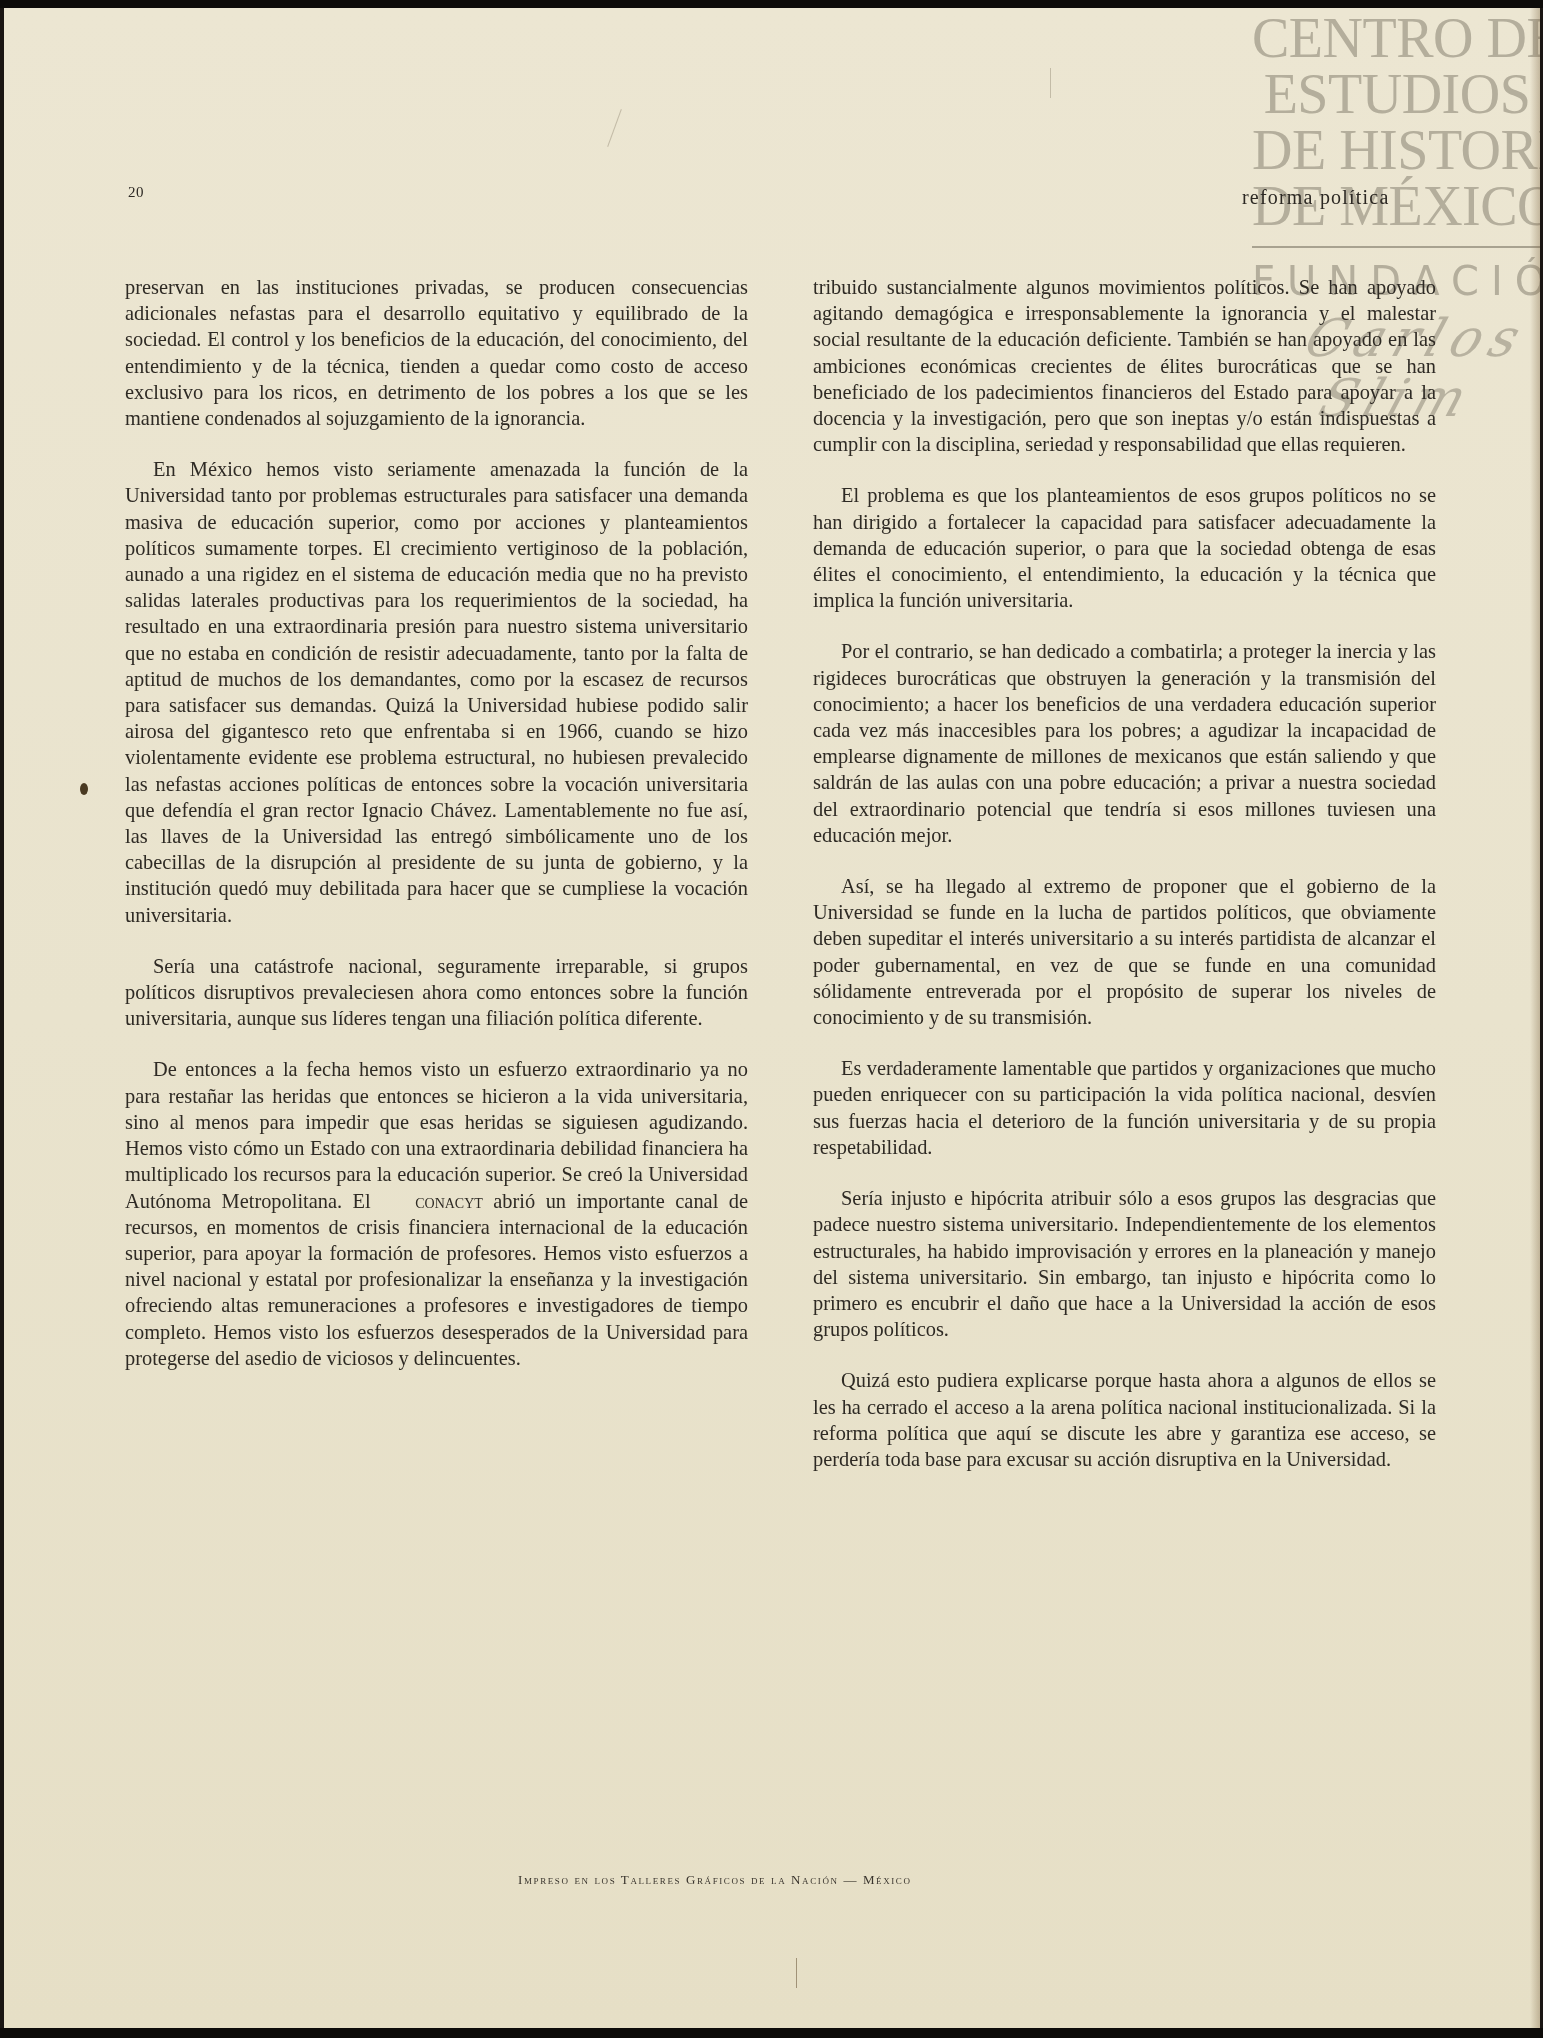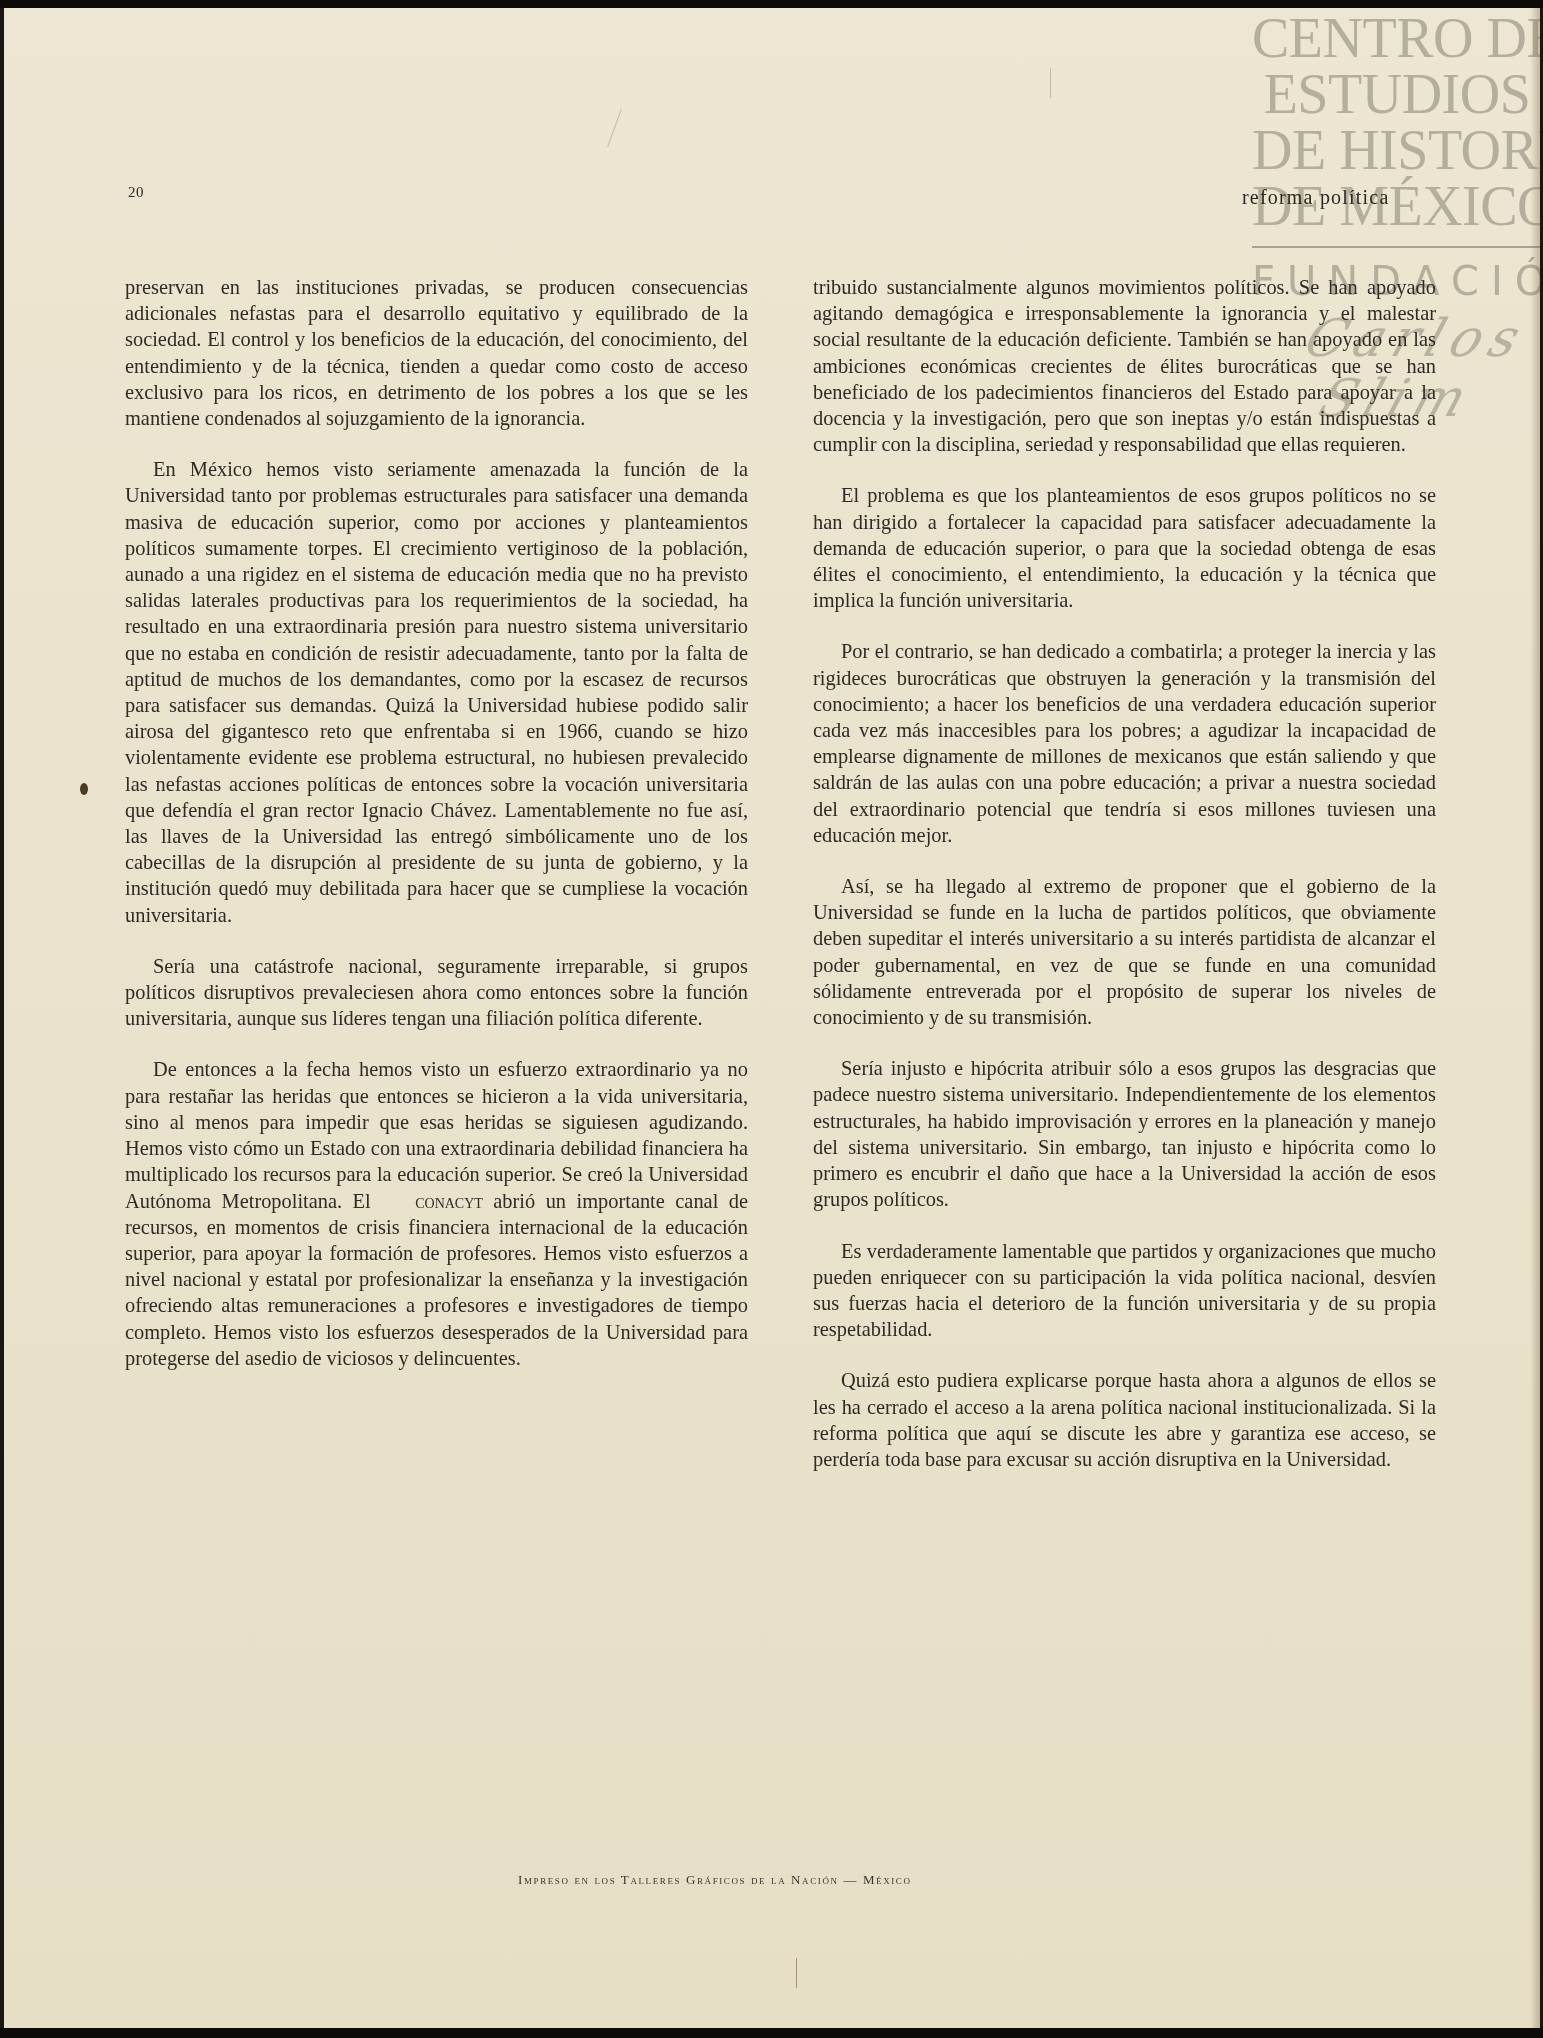--- a/index.html
+++ b/index.html
@@ -108,21 +108,21 @@
     <p>En México hemos visto seriamente amenazada la función de la Universidad tanto por problemas estructurales para satisfacer una demanda masiva de educación superior, como por acciones y planteamientos políticos sumamente torpes. El crecimiento vertiginoso de la población, aunado a una rigidez en el sistema de educación media que no ha previsto salidas laterales productivas para los requerimientos de la sociedad, ha resultado en una extraordinaria presión para nuestro sistema universitario que no estaba en condición de resistir adecuadamente, tanto por la falta de aptitud de muchos de los demandantes, como por la escasez de recursos para satisfacer sus demandas. Quizá la Universidad hubiese podido salir airosa del gigantesco reto que enfrentaba si en 1966, cuando se hizo violentamente evidente ese problema estructural, no hubiesen prevalecido las nefastas acciones políticas de entonces sobre la vocación universitaria que defendía el gran rector Ignacio Chávez. Lamentablemente no fue así, las llaves de la Universidad las entregó simbólicamente uno de los cabecillas de la disrupción al presidente de su junta de gobierno, y la institución quedó muy debilitada para hacer que se cumpliese la vocación universitaria.</p>
     <p>Sería una catástrofe nacional, seguramente irreparable, si grupos políticos disruptivos prevaleciesen ahora como entonces sobre la función universitaria, aunque sus líderes tengan una filiación política diferente.</p>
     <p>De entonces a la fecha hemos visto un esfuerzo extraordinario ya no para restañar las heridas que entonces se hicieron a la vida universitaria, sino al menos para impedir que esas heridas se siguiesen agudizando. Hemos visto cómo un Estado con una extraordinaria debilidad financiera ha multiplicado los recursos para la educación superior. Se creó la Universidad Autónoma Metropolitana. El <span class="smallcaps">conacyt</span> abrió un importante canal de recursos, en momentos de crisis financiera internacional de la educación superior, para apoyar la formación de profesores. Hemos visto esfuerzos a nivel nacional y estatal por profesionalizar la enseñanza y la investigación ofreciendo altas remuneraciones a profesores e investigadores de tiempo completo. Hemos visto los esfuerzos desesperados de la Universidad para protegerse del asedio de viciosos y delincuentes.</p>
   </div>
 
   <div class="column col-right">
     <p class="cont">tribuido sustancialmente algunos movimientos políticos. Se han apoyado agitando demagógica e irresponsablemente la ignorancia y el malestar social resultante de la educación deficiente. También se han apoyado en las ambiciones económicas crecientes de élites burocráticas que se han beneficiado de los padecimientos financieros del Estado para apoyar a la docencia y la investigación, pero que son ineptas y/o están indispuestas a cumplir con la disciplina, seriedad y responsabilidad que ellas requieren.</p>
     <p>El problema es que los planteamientos de esos grupos políticos no se han dirigido a fortalecer la capacidad para satisfacer adecuadamente la demanda de educación superior, o para que la sociedad obtenga de esas élites el conocimiento, el entendimiento, la educación y la técnica que implica la función universitaria.</p>
     <p>Por el contrario, se han dedicado a combatirla; a proteger la inercia y las rigideces burocráticas que obstruyen la generación y la transmisión del conocimiento; a hacer los beneficios de una verdadera educación superior cada vez más inaccesibles para los pobres; a agudizar la incapacidad de emplearse dignamente de millones de mexicanos que están saliendo y que saldrán de las aulas con una pobre educación; a privar a nuestra sociedad del extraordinario potencial que tendría si esos millones tuviesen una educación mejor.</p>
     <p>Así, se ha llegado al extremo de proponer que el gobierno de la Universidad se funde en la lucha de partidos políticos, que obviamente deben supeditar el interés universitario a su interés partidista de alcanzar el poder gubernamental, en vez de que se funde en una comunidad sólidamente entreverada por el propósito de superar los niveles de conocimiento y de su transmisión.</p>
+    <p>Es verdaderamente lamentable que partidos y organizaciones que mucho pueden enriquecer con su participación la vida política nacional, desvíen sus fuerzas hacia el deterioro de la función universitaria y de su propia respetabilidad.</p>
     <p>Sería injusto e hipócrita atribuir sólo a esos grupos las desgracias que padece nuestro sistema universitario. Independientemente de los elementos estructurales, ha habido improvisación y errores en la planeación y manejo del sistema universitario. Sin embargo, tan injusto e hipócrita como lo primero es encubrir el daño que hace a la Universidad la acción de esos grupos políticos.</p>
-    <p>Es verdaderamente lamentable que partidos y organizaciones que mucho pueden enriquecer con su participación la vida política nacional, desvíen sus fuerzas hacia el deterioro de la función universitaria y de su propia respetabilidad.</p>
     <p>Quizá esto pudiera explicarse porque hasta ahora a algunos de ellos se les ha cerrado el acceso a la arena política nacional institucionalizada. Si la reforma política que aquí se discute les abre y garantiza ese acceso, se perdería toda base para excusar su acción disruptiva en la Universidad.</p>
   </div>
 
   <div class="colophon">Impreso en los Talleres Gráficos de la Nación — México</div>
 </div>
 
 <div class="bottombar"></div>
 
 </body></html>

